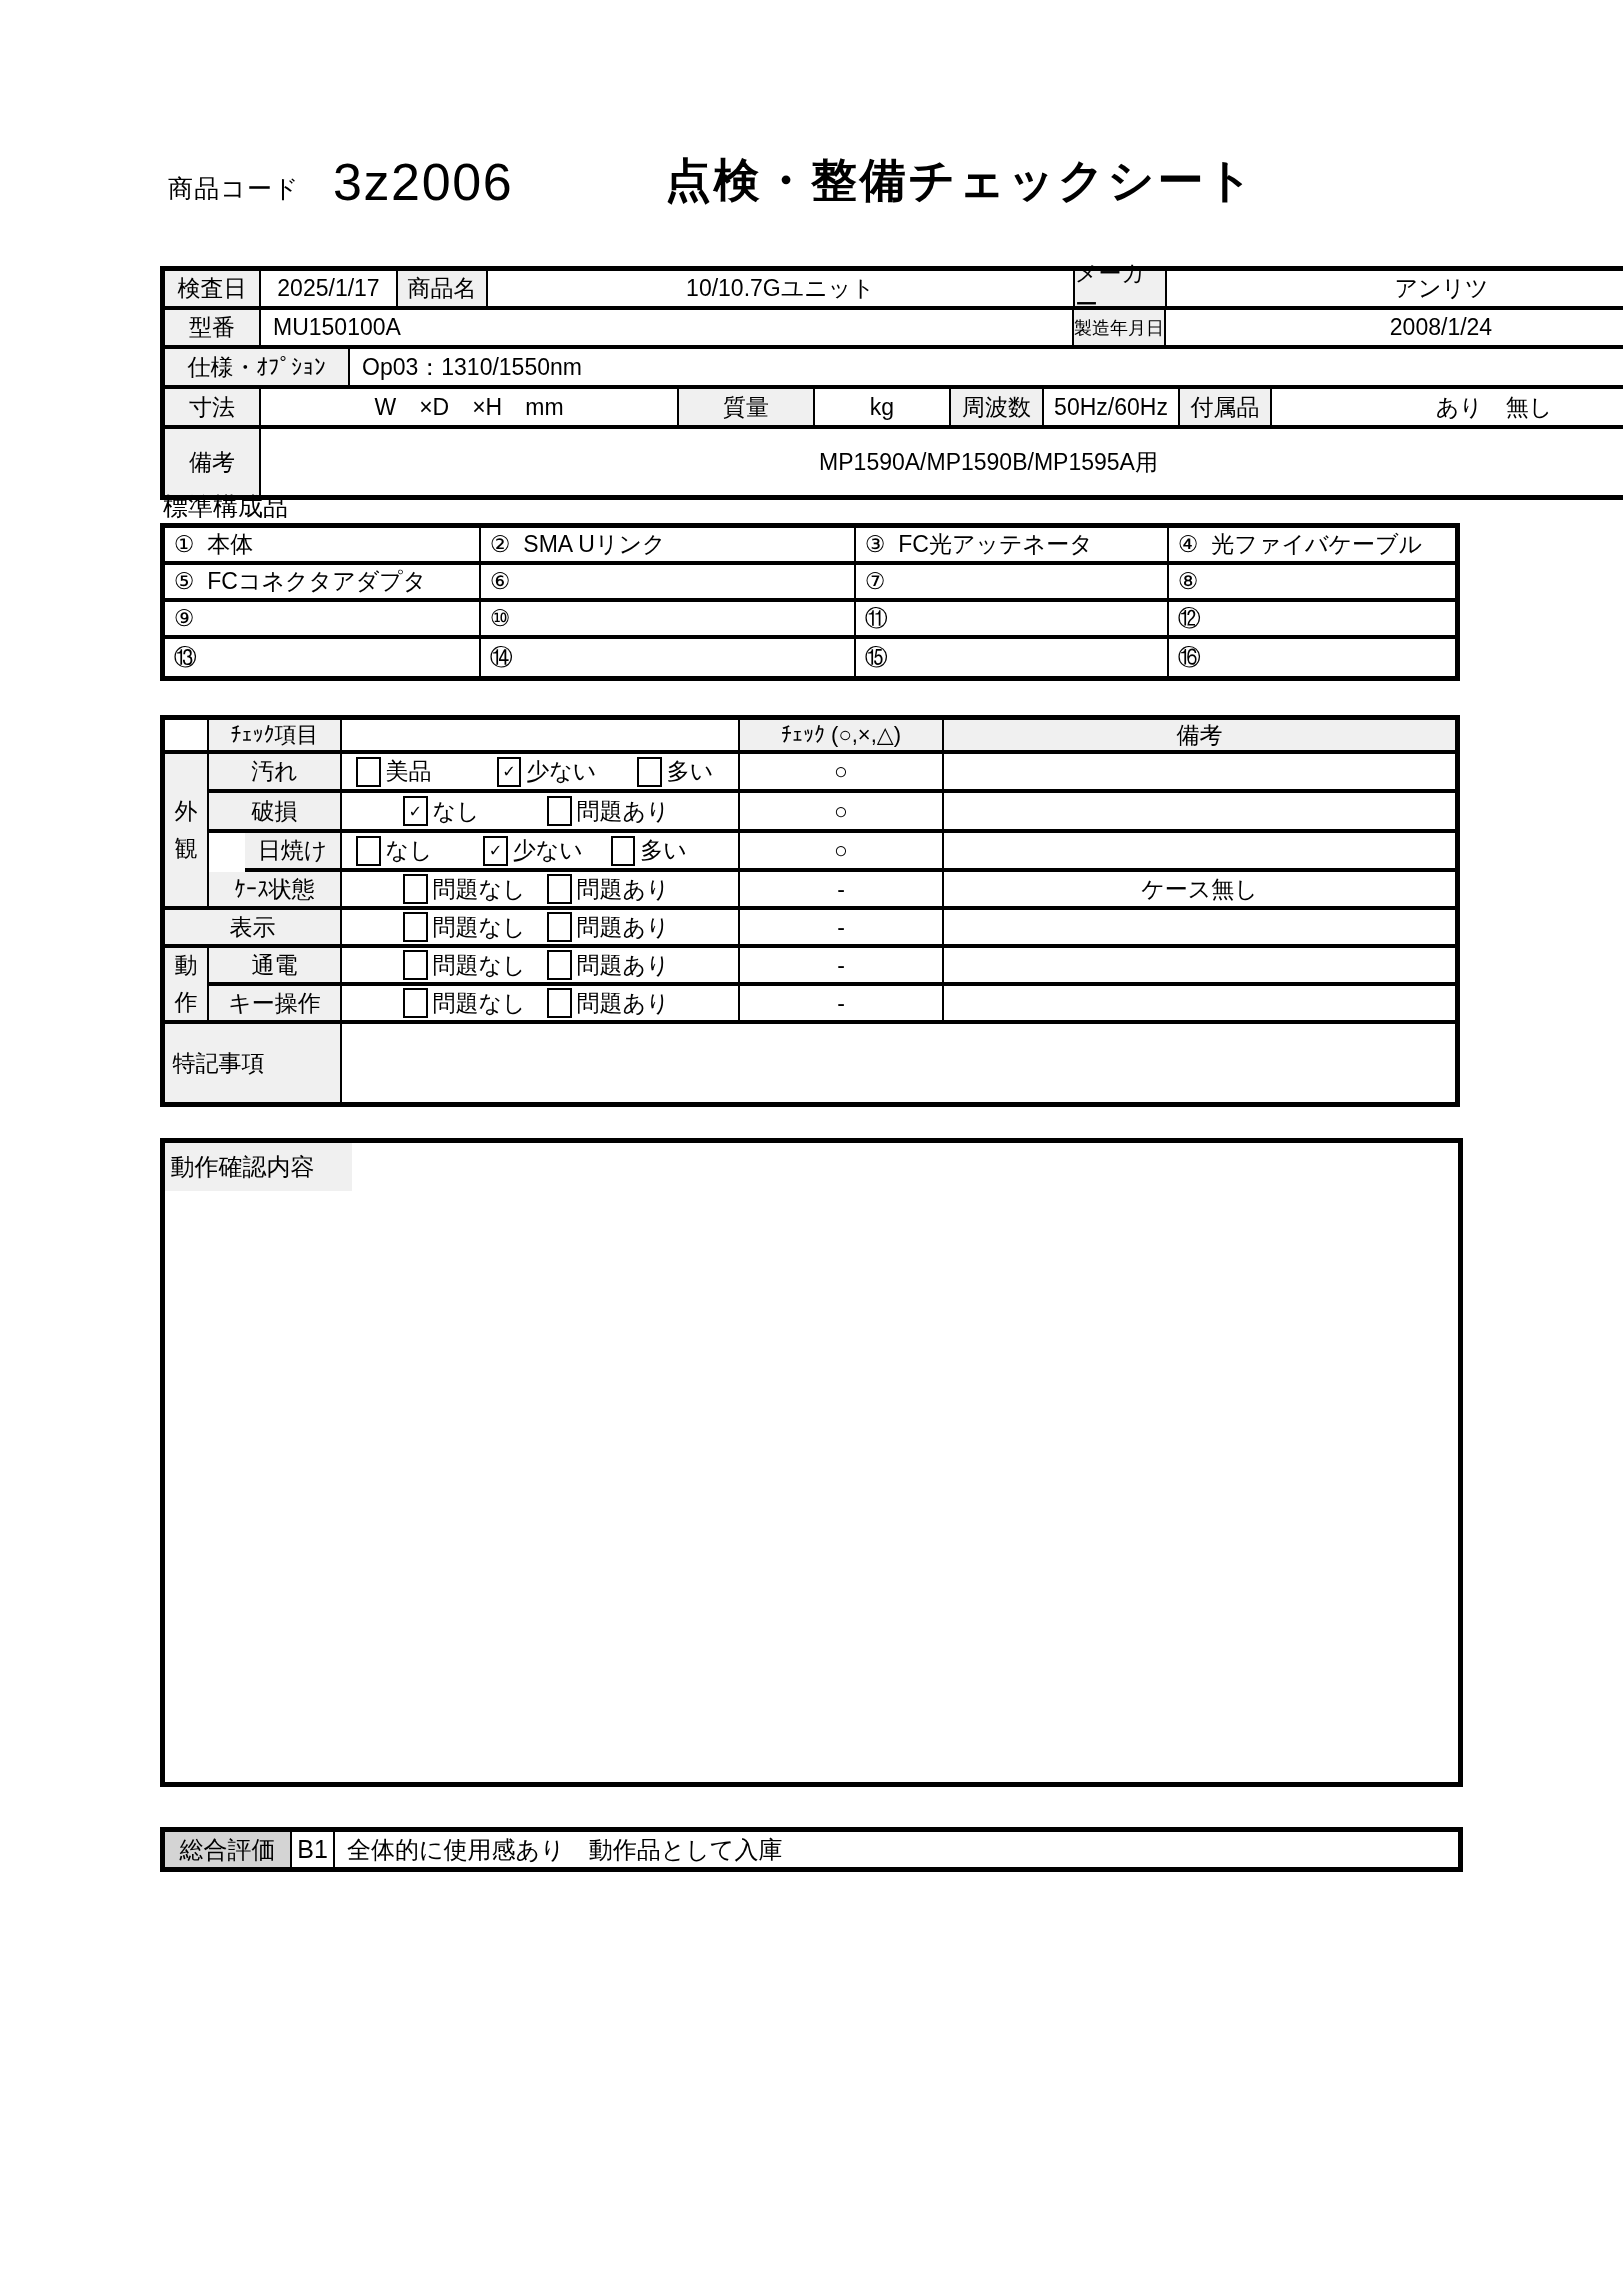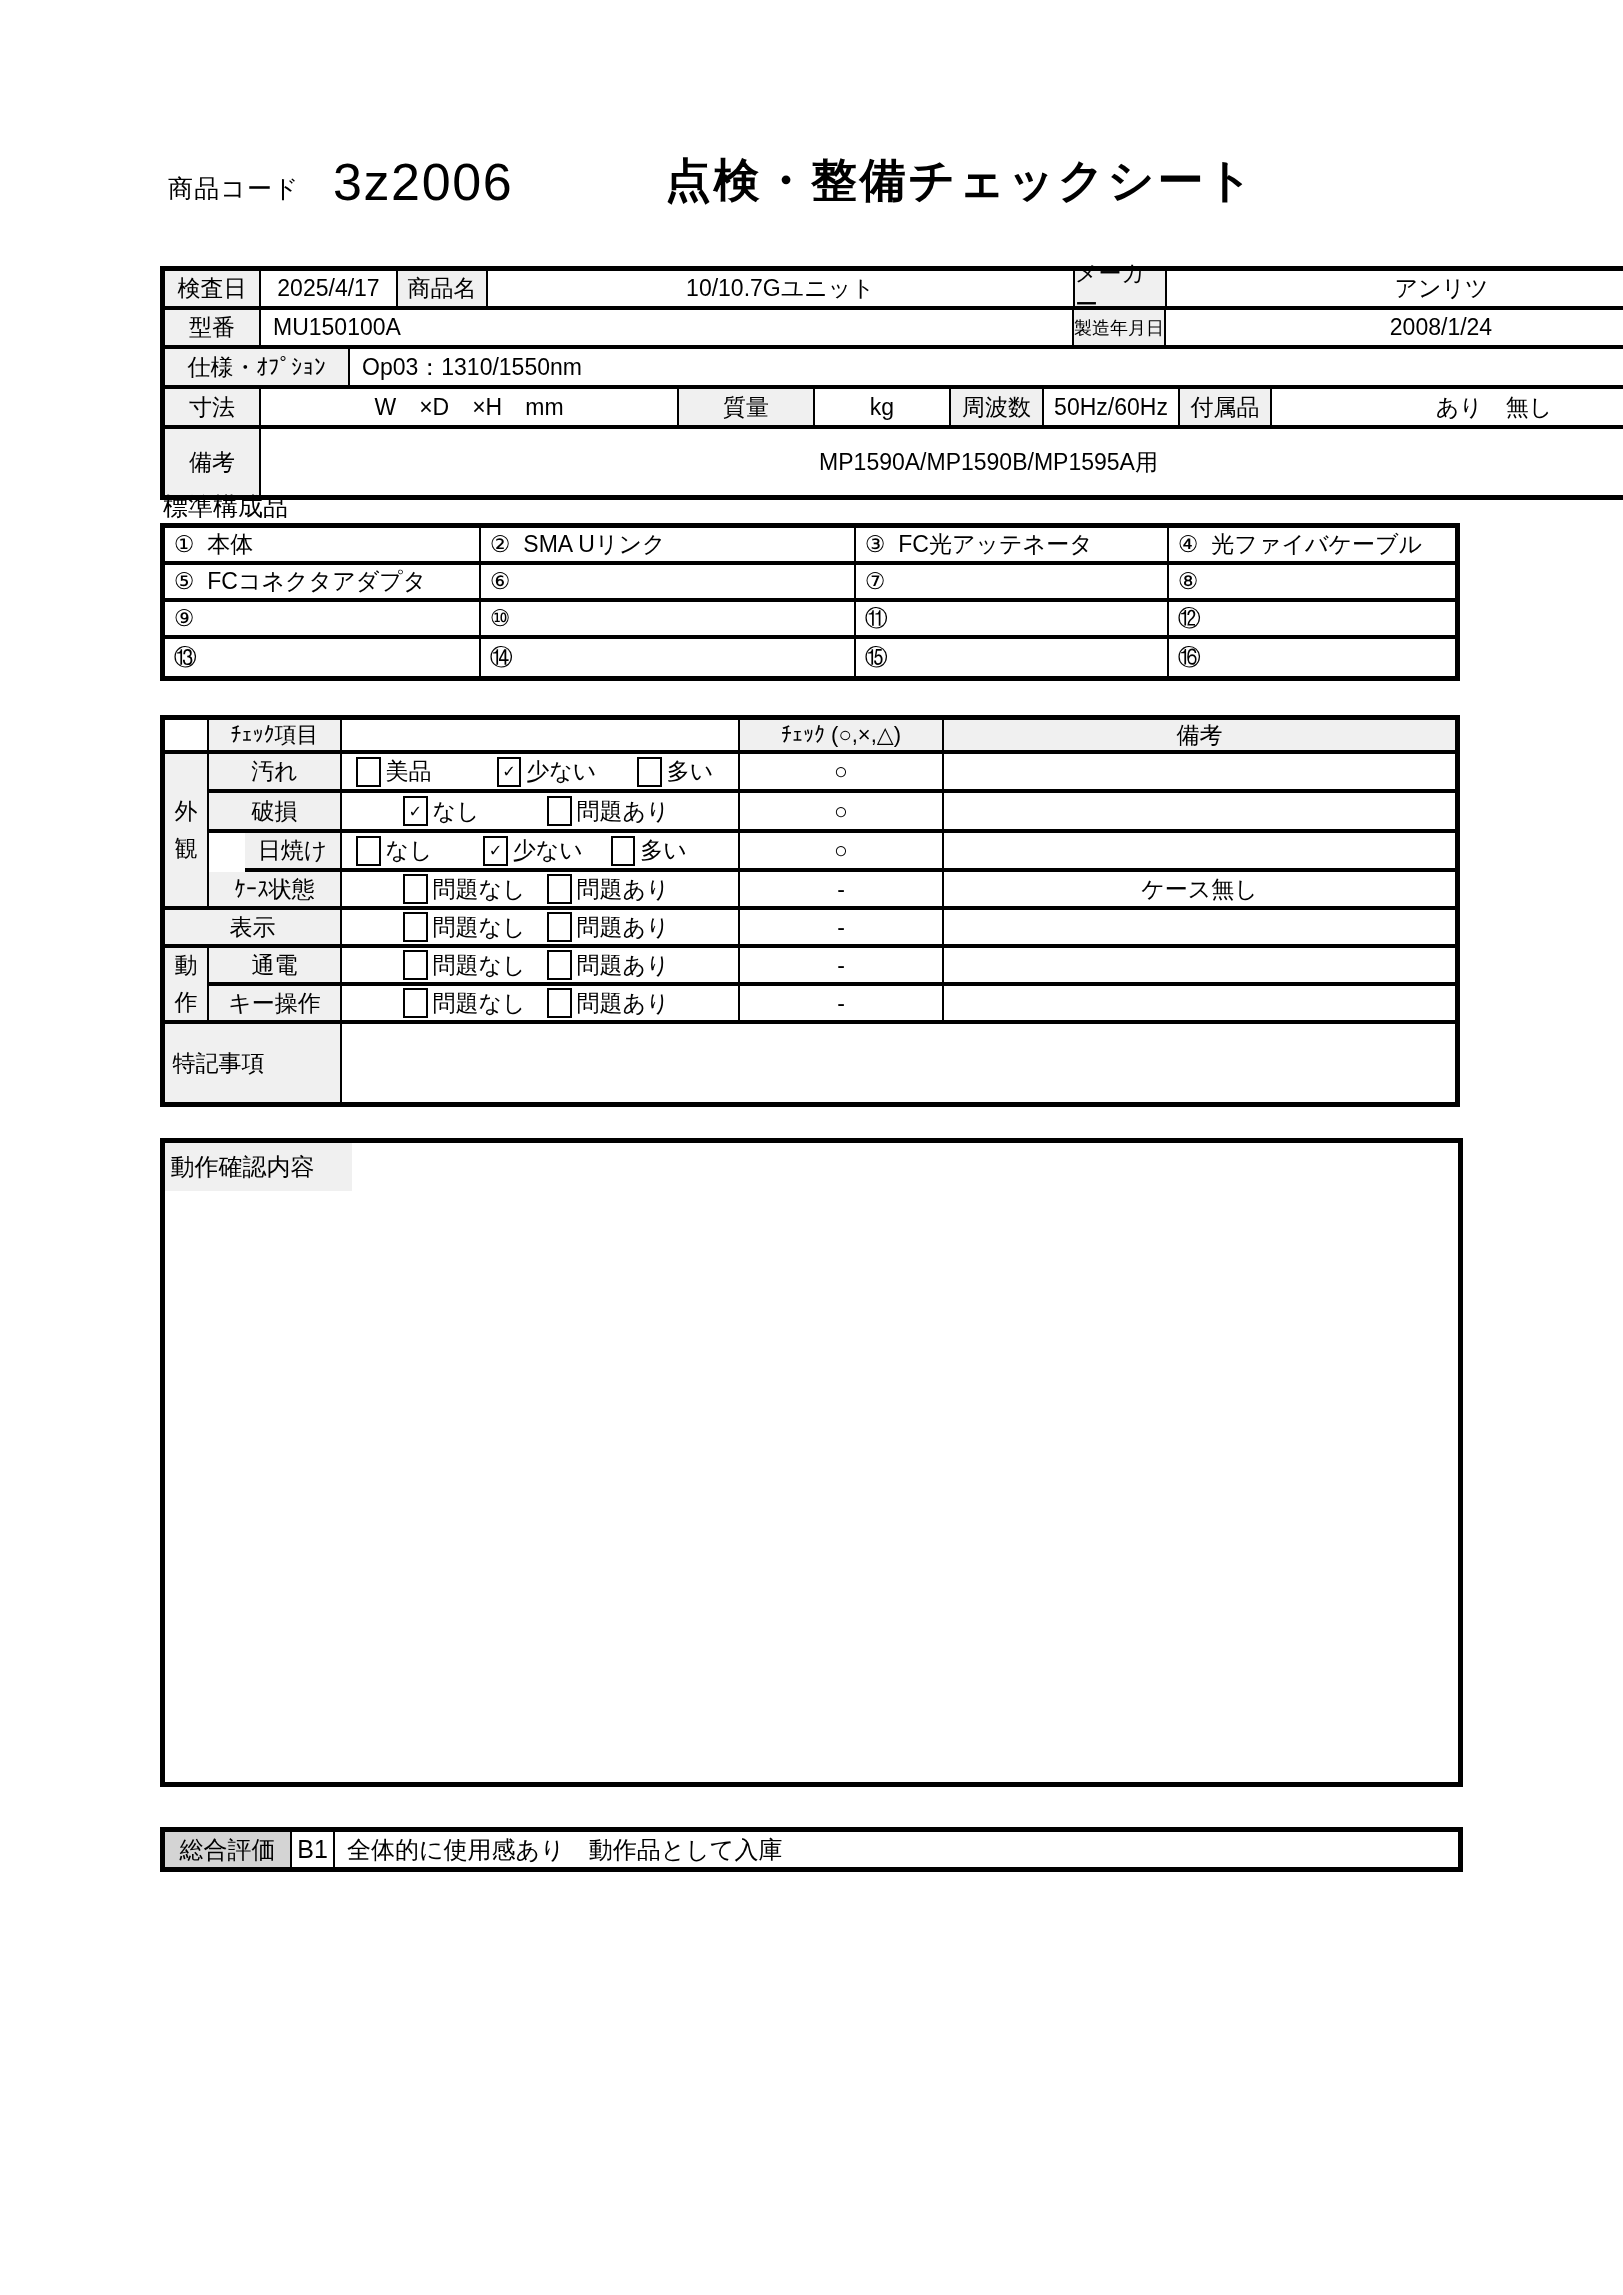--- a/index.html
+++ b/index.html
@@ -78,21 +78,21 @@
 
   <div class="hdr">
     <span class="code-label">商品コード</span>
     <span class="code-value">3z2006</span>
     <span class="title">点検・整備チェックシート</span>
   </div>
 
   <div class="info">
     <div class="irow r1">
       <div class="cell lab" style="width:94px;">検査日</div>
-      <div class="cell" style="width:137px;">2025/4/17</div>
+      <div class="cell" style="width:137px;">2025/1/17</div>
       <div class="cell lab" style="width:90px;">商品名</div>
       <div class="cell" style="width:587px;">10/10.7Gユニット</div>
       <div class="cell lab" style="width:92px;">メーカー</div>
       <div class="cell" style="flex:1;">アンリツ</div>
     </div>
     <div class="irow r2">
       <div class="cell lab" style="width:94px;">型番</div>
       <div class="cell left" style="width:813px;">MU150100A</div>
       <div class="cell lab small-lab" style="width:92px;">製造年月日</div>
       <div class="cell" style="flex:1;">2008/1/24</div>

